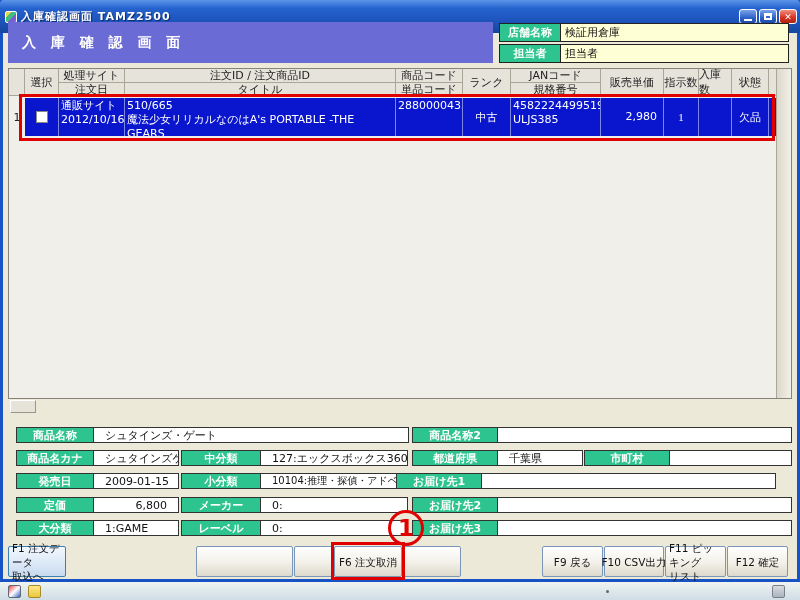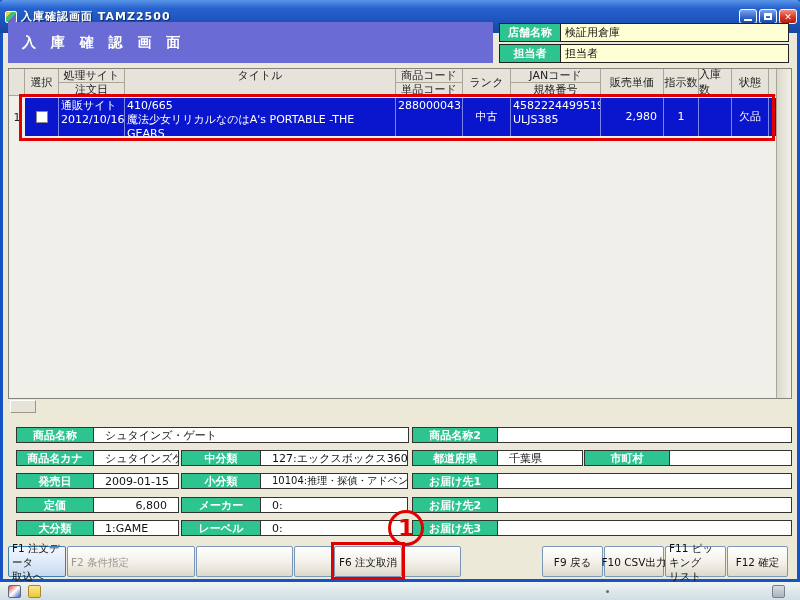--- a/index.html
+++ b/index.html
@@ -48,21 +48,21 @@
   .hc.fill { border-right:none; flex:1; }
 
   .w-num{width:16px}.w-sel{width:34px}.w-site{width:66px}.w-order{width:271px}
   .w-code{width:67px}.w-rank{width:48px}.w-jan{width:90px}.w-price{width:63px}
   .w-ord{width:35px}.w-rec{width:33px}.w-stat{width:37px}
 
   .grow-wrap { position:absolute; left:0; top:29px; right:15px; height:38px; display:flex; }
   .gnum { width:16px; color:#222; display:flex; align-items:center; justify-content:center; }
   .grow { display:flex; flex:1; background:#0A16CE; color:#fff; height:38px; overflow:hidden; }
   .rc { border-right:1px solid #7D86E6; overflow:hidden; line-height:14px; padding:1px 2px; }
-  .rc.mid { display:flex; align-items:center; justify-content:center; padding:0 2px; }
+  .rc.mid { display:flex; align-items:center; justify-content:center; padding:0 2px;font-family:Liberation Serif, serif; }
   .rc.midr { display:flex; align-items:center; justify-content:flex-end; padding:0 6px 0 2px; }
   .cb { width:12px; height:12px; background:#fff; border:1px solid #888; display:block; }
   .rc.selcell { display:flex; align-items:center; justify-content:center; }
 
   .vscroll { position:absolute; right:0; top:0; width:15px; height:329px;
              background:linear-gradient(90deg,#DBD8CC,#F2F0E6); border-left:1px solid #A9A697; }
   .corner-box { position:absolute; left:10px; top:400px; width:26px; height:13px; background:#E6E3D8;
                 border-top:1px solid #fff; border-left:1px solid #fff;
                 border-right:1px solid #9A9789; border-bottom:1px solid #9A9789; }
 
@@ -135,20 +135,21 @@
 
   <div class="grid">
     <div class="ghead">
       <div class="hc w-num merged"></div>
       <div class="hc w-sel merged">選択</div>
       <div class="hc w-site">
         <span class="t">処理サイト</span>
         <span class="b">注文日</span>
       </div>
       <div class="hc w-order">
+        <span class="t">注文ID / 注文商品ID</span>
         <span class="b">タイトル</span>
       </div>
       <div class="hc w-code">
         <span class="t">商品コード</span>
         <span class="b">単品コード</span>
       </div>
       <div class="hc w-rank merged">ランク</div>
       <div class="hc w-jan">
         <span class="t">JANコード</span>
         <span class="b">規格番号</span>
@@ -164,21 +165,21 @@
       <div class="gnum">1</div>
       <div class="grow">
         <div class="rc w-sel selcell">
             <span class="cb"></span>
           </div>
         <div class="rc w-site">
           <div>通販サイト</div>
           <div>2012/10/16</div>
         </div>
         <div class="rc w-order">
-          <div>410/665</div>
+          <div>510/665</div>
           <div>魔法少女リリカルなのはA's PORTABLE -THE GEARS</div>
 
         </div>
         <div class="rc w-code">288000043360</div>
         <div class="rc w-rank mid">中古</div>
         <div class="rc w-jan">
           <div>4582224499519</div>
           <div>ULJS385</div>
         </div>
         <div class="rc w-price midr">2,980</div>
@@ -234,39 +235,36 @@
     <span class="val vw294"></span>
   </div>
   <div class="fld" style="left:584px;top:450px">
     <span class="lab lw86">市町村</span>
     <span class="val vw122"></span>
   </div>
   <div class="fld" style="left:412px;top:450px">
     <span class="lab lw86">都道府県</span>
     <span class="val vw85">千葉県</span>
   </div>
-  <div class="fld" style="left:412px;top:473px">
+  <div class="fld" style="left:396px;top:473px">
     <span class="lab lw86">お届け先1</span>
     <span class="val vw294"></span>
   </div>
   <div class="fld" style="left:412px;top:497px">
     <span class="lab lw86">お届け先2</span>
     <span class="val vw294"></span>
   </div>
   <div class="fld" style="left:412px;top:520px">
     <span class="lab lw86">お届け先3</span>
     <span class="val vw294"></span>
   </div>
 
   <div class="fkey focus" style="left:8px;width:58px">
     <div>F1 注文データ</div>
     <div>取込へ</div>
-  </div>
-  <div class="fkey disabled" style="left:67px;width:128px">
-    <div>F2 条件指定</div>
   </div>
   <div class="fkey" style="left:196px;width:97px"></div>
   <div class="fkey" style="left:294px;width:39px"></div>
   <div class="fkey c" style="left:334px;width:68px">
     <div>F6 注文取消</div>
   </div>
   <div class="fkey" style="left:403px;width:58px"></div>
   <div class="fkey c" style="left:542px;width:61px">
     <div>F9 戻る</div>
   </div>

